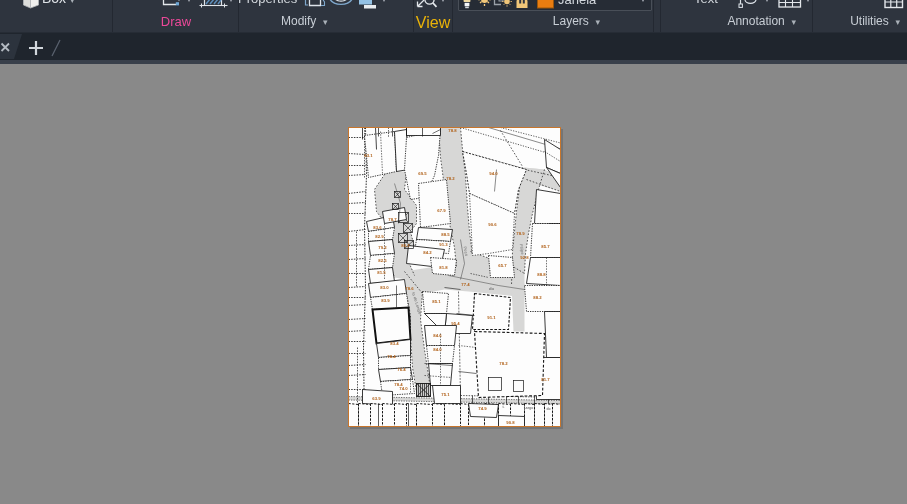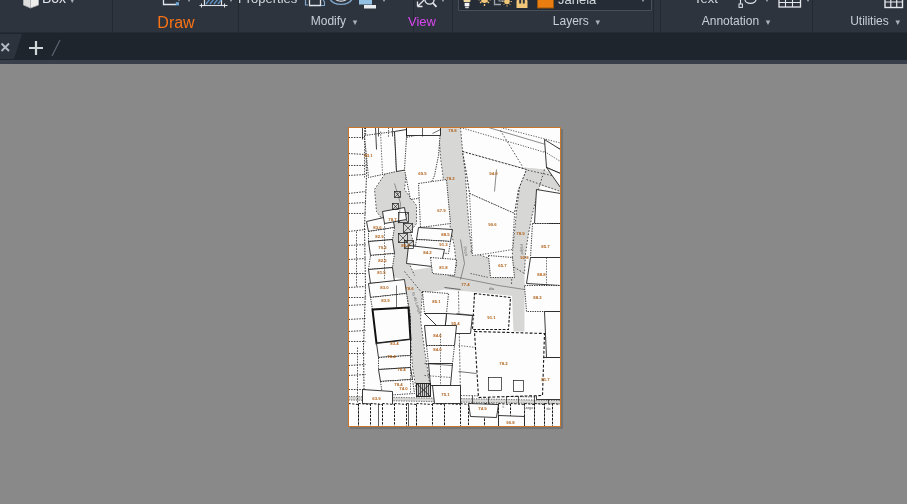--- a/index.html
+++ b/index.html
@@ -27,44 +27,44 @@
 <rect x="15.8" y="2.2" width="3.2" height="3.2" fill="#6fa8d6"></rect>
       </svg>
       <div style="position:absolute;left:187px;top:-5px;font-size:8px;color:#aab0b8">▾</div>
       <svg style="position:absolute;left:199px;top:0px" width="30" height="9" viewBox="0 0 30 9">
 <path d="M5.5 -1 L5.5 5.5 M22.5 -1 L22.5 5.5" stroke="#dfe4e9" stroke-width="1.2"></path>
 <path d="M0.5 5.5 L28.5 5.5" stroke="#dfe4e9" stroke-width="1.1"></path>
 <path d="M2.5 3.5 L2.5 7.5 M25.5 3.5 L25.5 7.5" stroke="#dfe4e9" stroke-width="1"></path>
 <path d="M7 4 L11 -1 M11 4 L15 -1 M15 4 L19 -1 M19 4 L22 0" stroke="#5d8cb8" stroke-width="1.5"></path>
       </svg>
       <div style="position:absolute;left:229px;top:-5px;font-size:8px;color:#aab0b8">▾</div>
-      <div style="position:absolute;left:150px;top:14px;width:52px;text-align:center;font-size:16px;color:#f97316">Draw</div>
+      <div style="position:absolute;left:150px;top:14px;width:52px;text-align:center;font-size:13px;color:#ec4899">Draw</div>
       <div style="position:absolute;left:238px;top:-9px;font-size:13px;color:#d3d8dd">Properties</div>
       <svg style="position:absolute;left:303px;top:0px" width="24" height="8" viewBox="0 0 24 8">
 <path d="M2.5 -1 L2.5 5 L5 5" fill="none" stroke="#7fa8cc" stroke-width="1.2"></path>
 <path d="M6.5 -1 L6.5 5.5 L17.5 5.5 L17.5 -1" fill="none" stroke="#dde3e9" stroke-width="1.3"></path>
 <path d="M19.5 -1 L21.5 2 L21.5 5.5 L18 5.5" fill="none" stroke="#7fa8cc" stroke-width="1.1"></path>
       </svg>
       <svg style="position:absolute;left:329px;top:0px" width="26" height="8" viewBox="0 0 26 8">
 <path d="M-0.5 -6 Q0.5 4.4 12 4.4 Q23.5 4.4 24.5 -6" fill="none" stroke="#7fa8cc" stroke-width="1.4"></path>
 <path d="M4.2 -6 Q5 1.2 12 1.2 Q19 1.2 19.8 -6" fill="none" stroke="#dde3e9" stroke-width="1.2"></path>
       </svg>
       <svg style="position:absolute;left:358px;top:0px" width="22" height="9" viewBox="0 0 22 9">
 <rect x="1" y="-4" width="13" height="8.5" fill="#93c1e4"></rect>
 <rect x="6" y="5" width="12" height="3.5" fill="#e8ecef"></rect>
       </svg>
       <div style="position:absolute;left:382px;top:-5px;font-size:8px;color:#aab0b8">▾</div>
-      <div style="position:absolute;left:294px;top:14px;width:80px;text-align:center;font-size:12px;color:#c8ced5">Modify&nbsp; <span style="font-size:9px;color:#aab0b8">▾</span></div>
+      <div style="position:absolute;left:281px;top:14px;width:80px;font-size:12px;color:#c8ced5">Modify&nbsp; <span style="font-size:9px;color:#aab0b8">▾</span></div>
       <svg style="position:absolute;left:416px;top:0px" width="24" height="9" viewBox="0 0 24 9">
 <path d="M1.5 6.5 L8 0 M1.5 6.5 L1.5 1.5 M1.5 6.5 L6.5 6.5" stroke="#e3e7eb" stroke-width="1.3" fill="none"></path>
 <circle cx="13.5" cy="-0.5" r="4.6" fill="none" stroke="#e3e7eb" stroke-width="1.4"></circle>
 <path d="M16.8 2.8 L20.5 6.8" stroke="#e3e7eb" stroke-width="1.7"></path>
       </svg>
       <div style="position:absolute;left:441px;top:-5px;font-size:8px;color:#aab0b8">▾</div>
-      <div style="position:absolute;left:408px;top:14px;width:50px;font-size:13px;color:#d946ef">View</div>
+      <div style="position:absolute;left:408px;top:14px;width:50px;text-align:center;font-size:16px;color:#eab308">View</div>
       <div style="position:absolute;left:458px;top:-7px;width:194px;height:18px;background:#262c35;border:1px solid #494f58;border-radius:1px"></div>
       <svg style="position:absolute;left:462px;top:0px" width="10" height="9" viewBox="0 0 10 9">
 <path d="M1 -3 A4 4 0 0 1 9 -3 L8.2 2 L1.8 2 Z" fill="#f0d9a0"></path>
 <rect x="2.6" y="2.8" width="4.8" height="3.4" fill="#f4f6f8"></rect>
 <rect x="3.2" y="6.6" width="3.6" height="1.6" fill="#d5d9dd"></rect>
       </svg>
       <svg style="position:absolute;left:477px;top:0px" width="15" height="8" viewBox="0 0 15 8">
 <circle cx="7.5" cy="-0.5" r="3.4" fill="#f0c678"></circle>
 <g stroke="#f0c678" stroke-width="1.3">
           <path d="M7.5 4 V6 M1 -0.5 H3 M12 -0.5 H14 M3 3 L4.6 1.6 M12 3 L10.4 1.6"></path>
@@ -94,21 +94,21 @@
 <path d="M3.5 -2 L3.5 4" stroke="#dde3e9" stroke-width="1.2"></path>
 <rect x="2" y="4" width="3.4" height="3.4" fill="none" stroke="#dde3e9" stroke-width="1"></rect>
 <ellipse cx="13.5" cy="-0.5" rx="5.5" ry="3.8" fill="none" stroke="#dde3e9" stroke-width="1.2"></ellipse>
       </svg>
       <div style="position:absolute;left:765px;top:-5px;font-size:8px;color:#aab0b8">▾</div>
       <svg style="position:absolute;left:778px;top:0px" width="24" height="8" viewBox="0 0 24 8">
 <rect x="1" y="-8" width="21.5" height="15" fill="none" stroke="#e3e7eb" stroke-width="1.3"></rect>
 <path d="M1 2.5 H22.5 M7.5 -8 V7 M14.5 -8 V7" stroke="#e3e7eb" stroke-width="1.1"></path>
       </svg>
       <div style="position:absolute;left:806px;top:-5px;font-size:8px;color:#aab0b8">▾</div>
-      <div style="position:absolute;left:676px;top:14px;width:120px;text-align:center;font-size:12px;color:#c8ced5">Annotation&nbsp; <span style="font-size:9px;color:#aab0b8">▾</span></div>
+      <div style="position:absolute;left:676px;top:14px;width:120px;text-align:right;font-size:12px;color:#c8ced5">Annotation&nbsp; <span style="font-size:9px;color:#aab0b8">▾</span></div>
       <div style="position:absolute;left:822px;top:14px;width:78px;text-align:right;font-size:12px;color:#c8ced5">Utilities&nbsp; <span style="font-size:9px;color:#aab0b8">▾</span></div>
       <svg style="position:absolute;left:884px;top:0px" width="20" height="9" viewBox="0 0 20 9">
 <rect x="1" y="-9" width="17.5" height="16.5" fill="none" stroke="#e3e7eb" stroke-width="1.4"></rect>
 <path d="M1 -3.5 H18.5 M1 2 H18.5 M6.8 -9 V7.5 M12.7 -9 V7.5" stroke="#e3e7eb" stroke-width="1.2"></path>
       </svg>
       <div style="position:absolute;left:0;top:32px;width:907px;height:1px;background:#262c35"></div>
     </div>
 <div style="position:absolute;left:0;top:33px;width:907px;height:27px;background:#1f252d;overflow:hidden">
       <div style="position:absolute;left:0;top:1px;width:22px;height:25px;background:#2c333d;clip-path:polygon(0 0,22px 0,14px 100%,0 100%)"></div>
       <svg style="position:absolute;left:0px;top:9px" width="12" height="12" viewBox="0 0 12 12">

